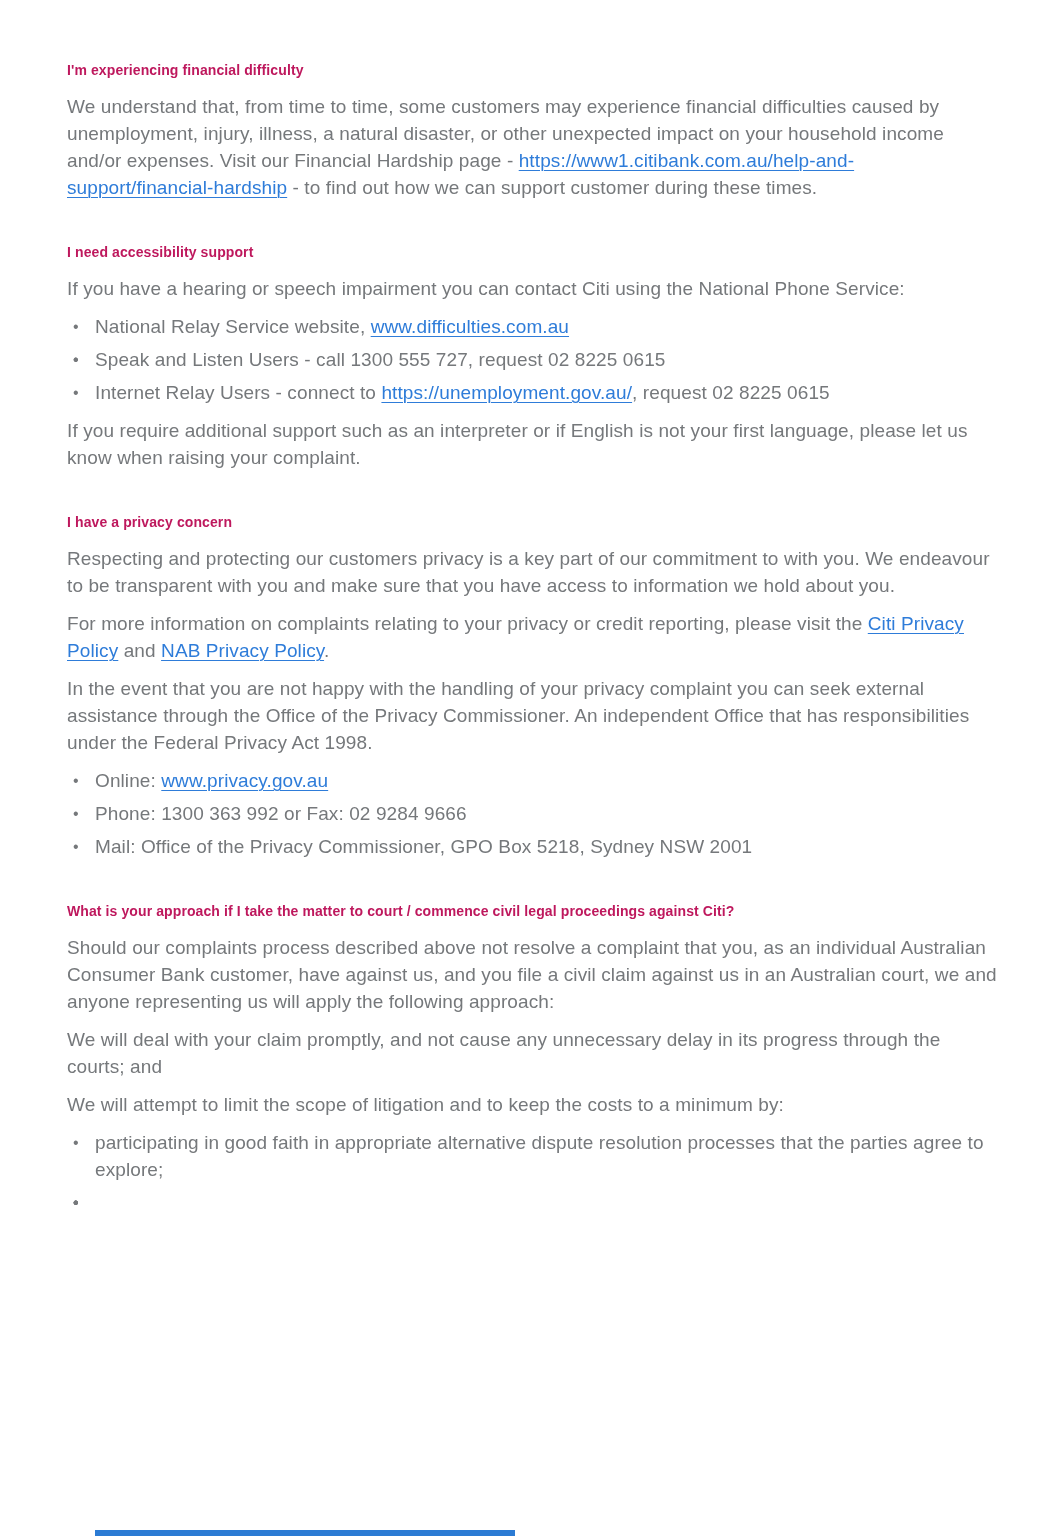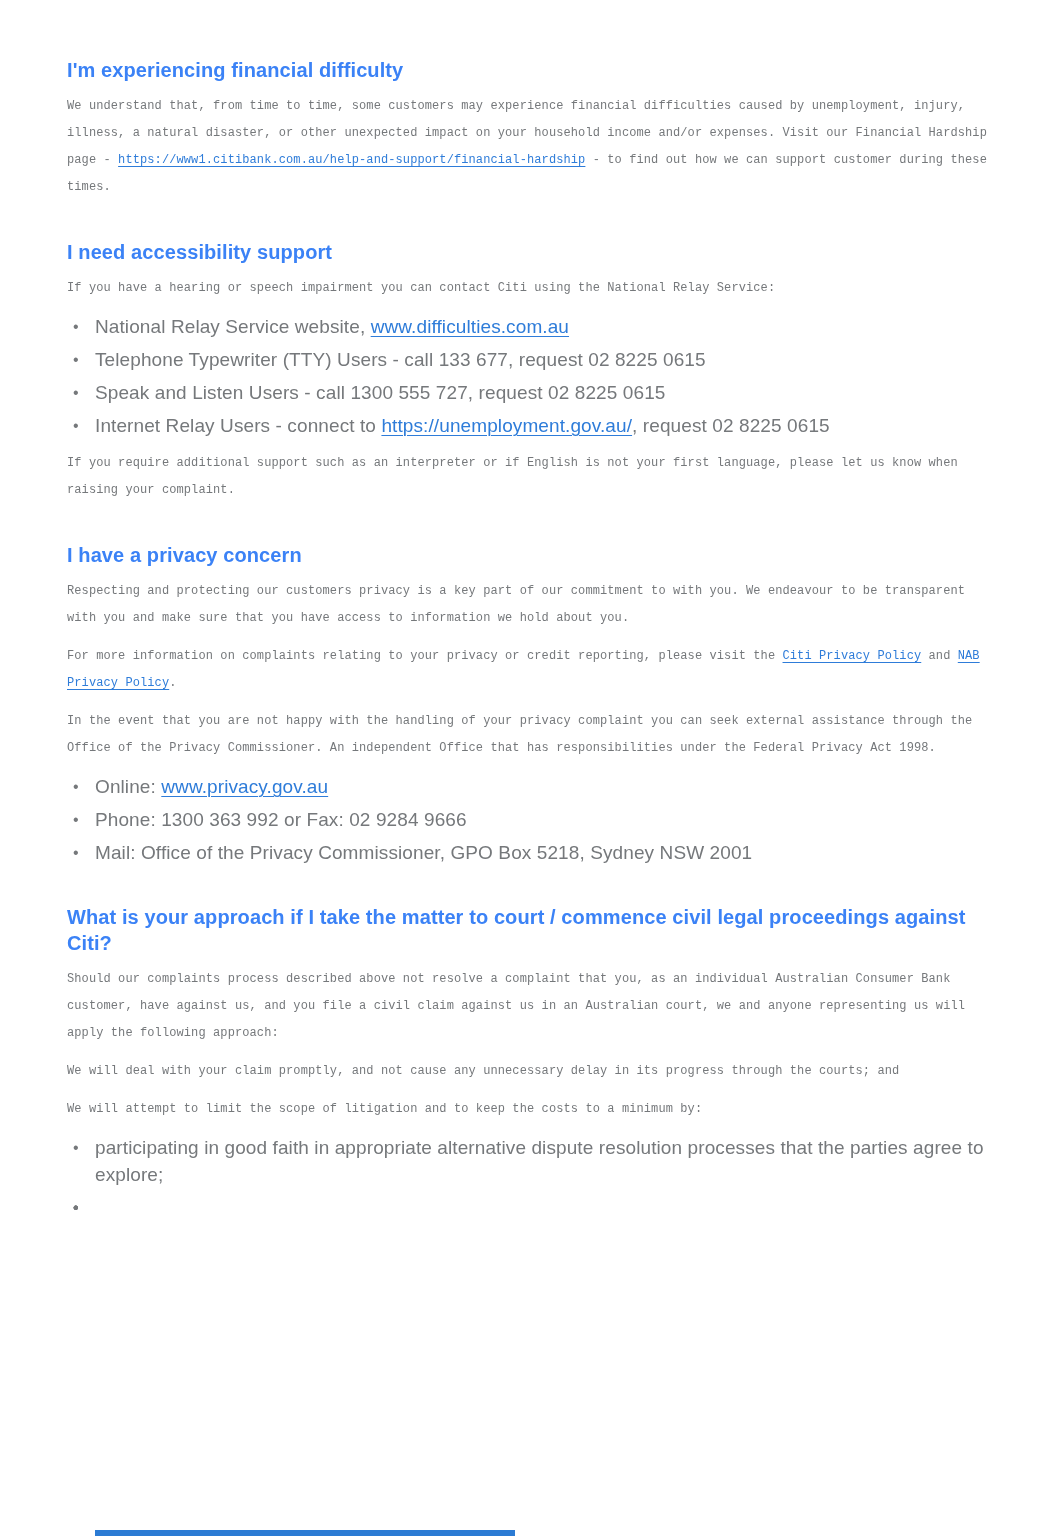--- a/index.html
+++ b/index.html
@@ -11,34 +11,33 @@
     font-family: "Liberation Sans", sans-serif;
     color: #75787b;
     overflow: hidden;
   }
   .doc {
     padding: 57px 58px 0 67px;
     max-width: 938px;
   }
   section { display: contents; }
   h2 {
-    font-size: 20px;
+    font-size: 14px;
     line-height: 26px;
     font-weight: bold;
-    color: #3b82f6;
+    color: #be185d;
     margin: 38px 0 10px 0;
     letter-spacing: 0.1px;
   }
   section:first-of-type h2 { margin-top: 0; }
   p {
-    font-size: 12px;
+    font-size: 19px;
     line-height: 27px;
     margin: 0 8px 11px 0;
     letter-spacing: 0.1px;
-    font-family: Liberation Mono, monospace;
   }
   ul {
     list-style: none;
     margin: 6px 0 11px 0;
     padding: 0;
   }
   li {
     position: relative;
     padding-left: 28px;
     margin: 0 0 6px 0;
@@ -71,23 +70,23 @@
 </head>
 <body>
 
 <main class="doc">
   <section>
     <h2>I'm experiencing financial difficulty</h2>
     <div style="display:contents"><p><span>We understand that, from time to time, some customers may experience financial difficulties caused by unemployment, injury, illness, a natural disaster, or other unexpected impact on your household income and/or expenses. Visit our Financial Hardship page - </span><a href="#" class="lnk">https://www1.citibank.com.au/help-and-support/financial-hardship</a><span> - to find out how we can support customer during these times.</span></p></div>
   </section>
   <section>
     <h2>I need accessibility support</h2>
-    <div style="display:contents"><p><span>If you have a hearing or speech impairment you can contact Citi using the National Relay Service:</span></p><ul>
+    <div style="display:contents"><p><span>If you have a hearing or speech impairment you can contact Citi using the National Phone Service:</span></p><ul>
           <li><span class="bullet">•</span><span>National Relay Service website, </span><a href="#" class="lnk">www.difficulties.com.au</a></li>
-          <li><span class="bullet">•</span><span>Telephone Typewriter (TTY) Users - call 133 677, request 02 8225 0615</span></li>
+          <li><span class="bullet">•</span></li>
           <li><span class="bullet">•</span><span>Speak and Listen Users - call 1300 555 727, request 02 8225 0615</span></li>
           <li><span class="bullet">•</span><span>Internet Relay Users - connect to </span><a href="#" class="lnk">https://unemployment.gov.au/</a><span>, request 02 8225 0615</span></li>
         </ul><p><span>If you require additional support such as an interpreter or if English is not your first language, please let us know when raising your complaint.</span></p></div>
   </section>
   <section>
     <h2>I have a privacy concern</h2>
     <div style="display:contents"><p><span>Respecting and protecting our customers privacy is a key part of our commitment to with you. We endeavour to be transparent with you and make sure that you have access to information we hold about you.</span></p><p><span>For more information on complaints relating to your privacy or credit reporting, please visit the </span><a href="#" class="lnk">Citi Privacy Policy</a><span> and </span><a href="#" class="lnk">NAB Privacy Policy</a><span>.</span></p><p><span>In the event that you are not happy with the handling of your privacy complaint you can seek external assistance through the Office of the Privacy Commissioner. An independent Office that has responsibilities under the Federal Privacy Act 1998.</span></p><ul>
           <li><span class="bullet">•</span><span>Online: </span><a href="#" class="lnk">www.privacy.gov.au</a></li>
           <li><span class="bullet">•</span><span>Phone: 1300 363 992 or Fax: 02 9284 9666</span></li>
           <li><span class="bullet">•</span><span>Mail: Office of the Privacy Commissioner, GPO Box 5218, Sydney NSW 2001</span></li>

